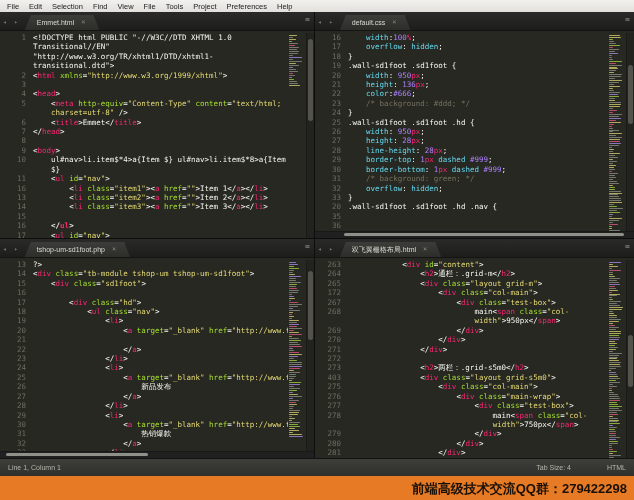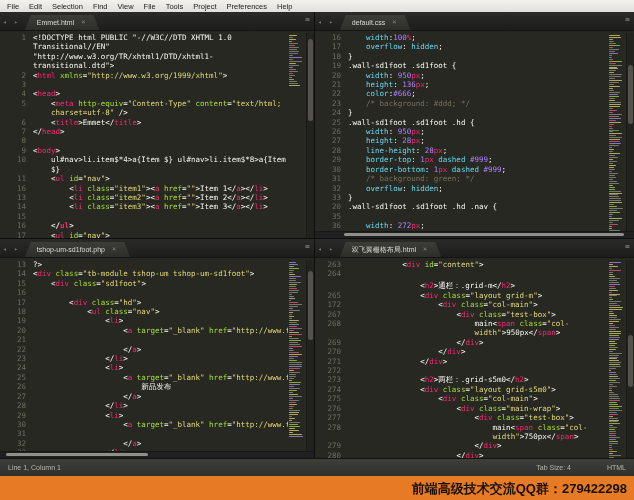--- a/index.html
+++ b/index.html
@@ -269,21 +269,20 @@
           </div>
           <div class="row">
             <span class="ln">20</span>
             <span class="lc nowrap">.wall-sd1foot .sd1foot .hd .nav {</span>
           </div>
           <div class="row">
             <span class="ln">35</span>
           </div>
           <div class="row">
             <span class="ln">36</span>
-            <span class="lc nowrap">    <i class="tI">width</i>: <i class="tU">272</i><i class="tP">px</i>;</span>
           </div>
           <div class="row">
             <span class="ln">37</span>
             <span class="lc nowrap">    <i class="tI">height</i>: <i class="tU">28</i><i class="tP">px</i>;</span>
           </div>
         </div>
       <div class="minimap">
           <div style="width: 66.0747%; background: rgb(200, 190, 106); opacity: 0.85;"></div>
           <div style="width: 77.2054%; background: rgb(200, 190, 106); opacity: 0.85;"></div>
           <div style="width: 23.4493%; background: rgb(150, 194, 62); opacity: 0.85;"></div>
@@ -471,20 +470,21 @@
           <div class="row">
             <span class="ln">29</span>
             <span class="lc nowrap">                &lt;<i class="tP">li</i>&gt;</span>
           </div>
           <div class="row">
             <span class="ln">30</span>
             <span class="lc nowrap">                    &lt;<i class="tP">a</i> <i class="tG">target</i>=<i class="tY">"_blank"</i> <i class="tG">href</i>=<i class="tY">"http://www.t</i></span>
           </div>
           <div class="row">
             <span class="ln">31</span>
+            <span class="lc nowrap">                        热销爆款</span>
           </div>
           <div class="row">
             <span class="ln">32</span>
             <span class="lc nowrap">                    &lt;/<i class="tP">a</i>&gt;</span>
           </div>
           <div class="row">
             <span class="ln">33</span>
             <span class="lc nowrap">                &lt;/<i class="tP">li</i>&gt;</span>
           </div>
         </div>
@@ -597,21 +597,21 @@
       <span class="tab-overflow">≡</span>
     </div>
     <div class="editor">
       <div class="code">
           <div class="row">
             <span class="ln">263</span>
             <span class="lc" style="padding-left: 54.24px; text-indent: -54.24px;">            &lt;<i class="tP">div</i> <i class="tG">id</i>=<i class="tY">"content"</i>&gt;</span>
           </div>
           <div class="row">
             <span class="ln">264</span>
-            <span class="lc" style="padding-left: 72.32px; text-indent: -72.32px; margin-top: 12px;">                &lt;<i class="tP">h2</i>&gt;通栏：.grid-m&lt;/<i class="tP">h2</i>&gt;</span>
+            <span class="lc" style="padding-left: 72.32px; text-indent: -72.32px;">                &lt;<i class="tP">h2</i>&gt;通栏：.grid-m&lt;/<i class="tP">h2</i>&gt;</span>
           </div>
           <div class="row">
             <span class="ln">265</span>
             <span class="lc" style="padding-left: 72.32px; text-indent: -72.32px;">                &lt;<i class="tP">div</i> <i class="tG">class</i>=<i class="tY">"layout grid-m"</i>&gt;</span>
           </div>
           <div class="row">
             <span class="ln">172</span>
             <span class="lc" style="padding-left: 90.4px; text-indent: -90.4px;">                    &lt;<i class="tP">div</i> <i class="tG">class</i>=<i class="tY">"col-main"</i>&gt;</span>
           </div>
           <div class="row">
@@ -636,21 +636,21 @@
           </div>
           <div class="row">
             <span class="ln">272</span>
             <span class="lc" style="padding-left: 0px; text-indent: 0px;">&nbsp;</span>
           </div>
           <div class="row">
             <span class="ln">273</span>
             <span class="lc" style="padding-left: 72.32px; text-indent: -72.32px;">                &lt;<i class="tP">h2</i>&gt;两栏：.grid-s5m0&lt;/<i class="tP">h2</i>&gt;</span>
           </div>
           <div class="row">
-            <span class="ln">274</span>
+            <span class="ln">403</span>
             <span class="lc" style="padding-left: 72.32px; text-indent: -72.32px;">                &lt;<i class="tP">div</i> <i class="tG">class</i>=<i class="tY">"layout grid-s5m0"</i>&gt;</span>
           </div>
           <div class="row">
             <span class="ln">275</span>
             <span class="lc" style="padding-left: 90.4px; text-indent: -90.4px;">                    &lt;<i class="tP">div</i> <i class="tG">class</i>=<i class="tY">"col-main"</i>&gt;</span>
           </div>
           <div class="row">
             <span class="ln">276</span>
             <span class="lc" style="padding-left: 108.48px; text-indent: -108.48px;">                        &lt;<i class="tP">div</i> <i class="tG">class</i>=<i class="tY">"main-wrap"</i>&gt;</span>
           </div>

